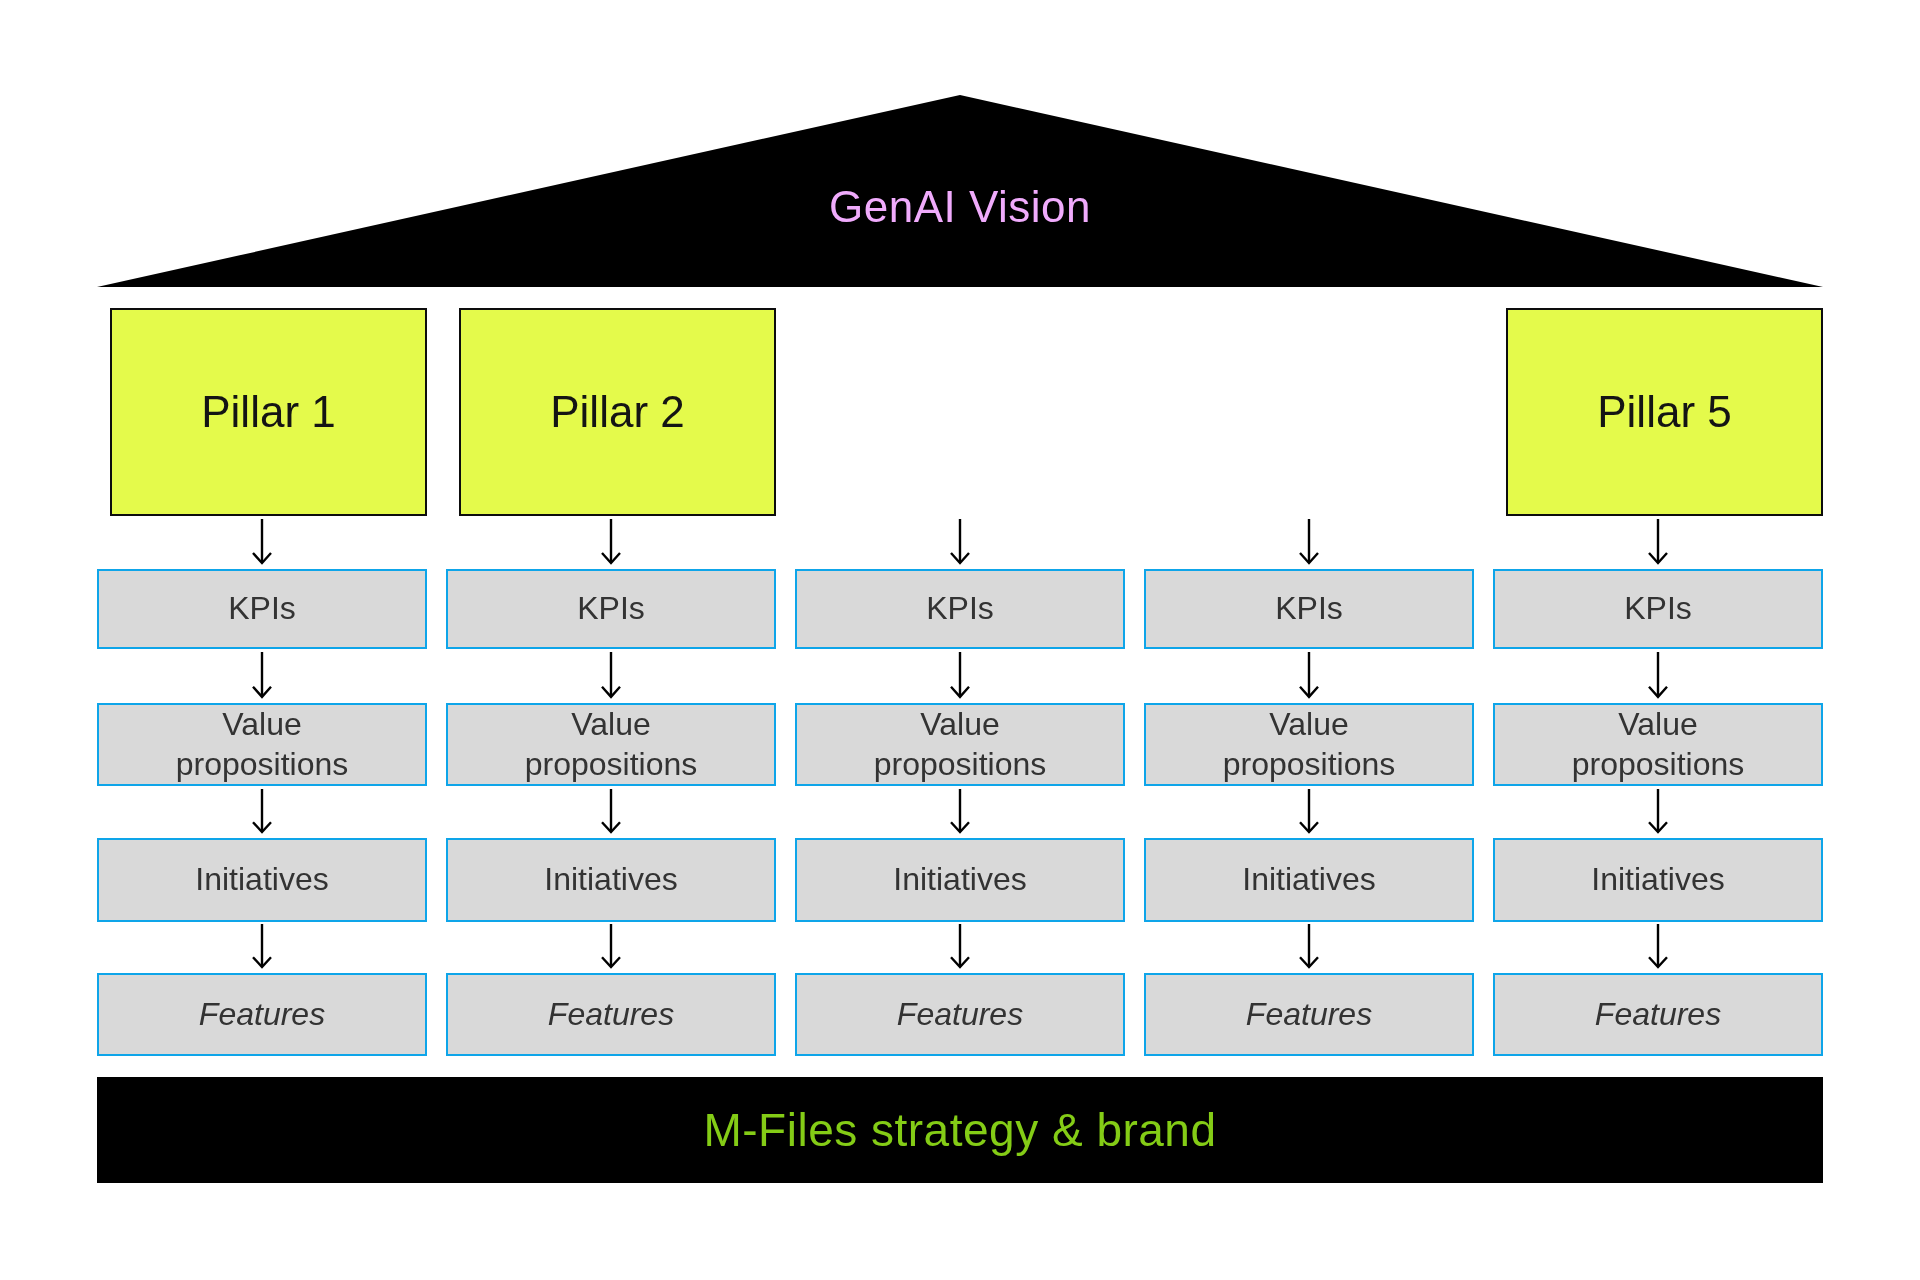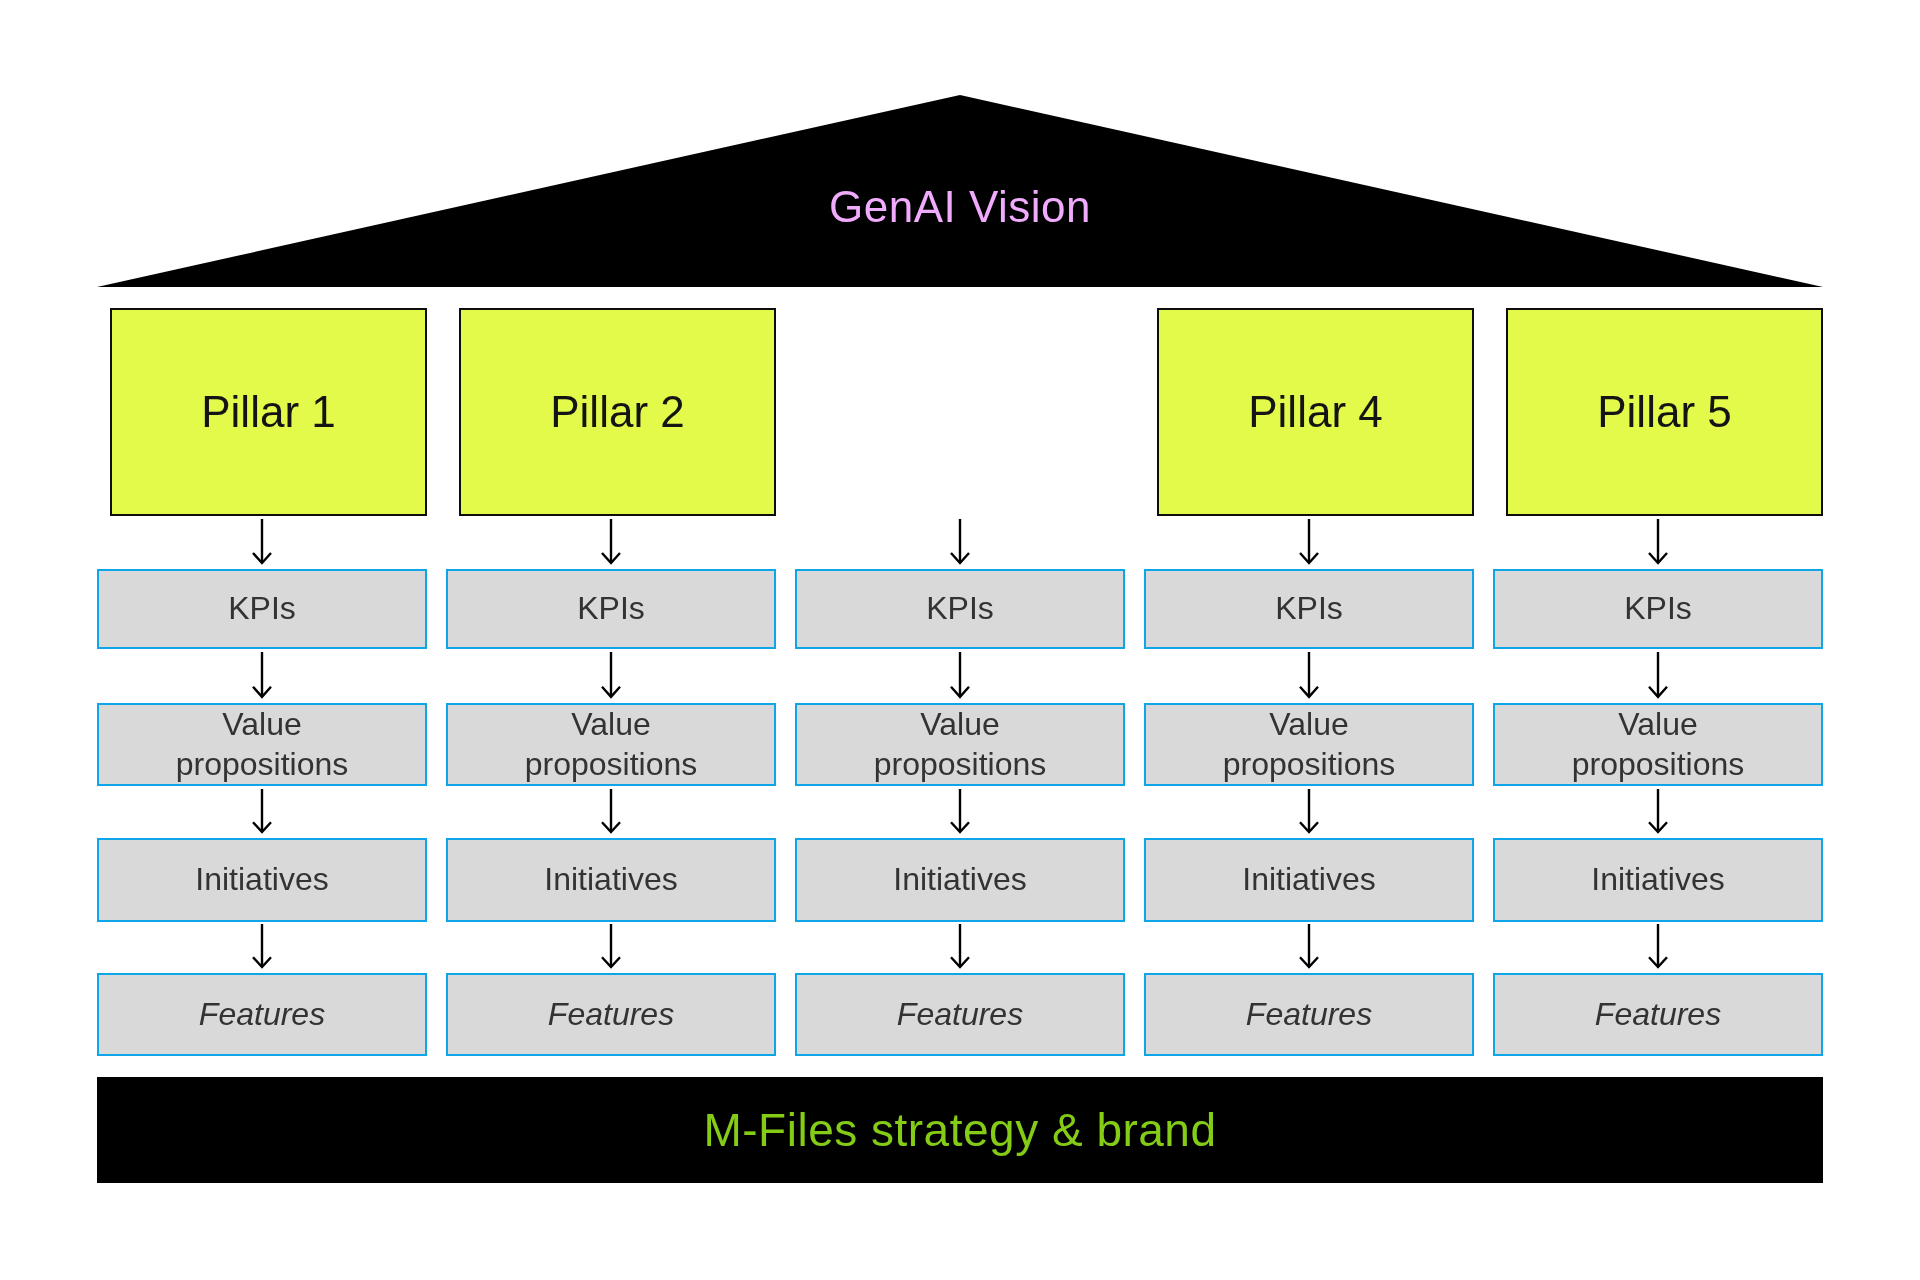--- a/index.html
+++ b/index.html
@@ -205,21 +205,20 @@
       </svg>
     <div class="box row row-initiatives">Initiatives</div>
     <svg class="arrow arrow-4" viewBox="0 0 26 47" preserveAspectRatio="none">
         <line x1="13" y1="0" x2="13" y2="43"></line>
         <polyline points="4,34 13,44 22,34"></polyline>
       </svg>
     <div class="box row row-features">Features</div>
   </div>
 
   <div class="column col-3">
-    <div class="box pillar">Pillar 4</div>
     <svg class="arrow arrow-1" viewBox="0 0 26 47" preserveAspectRatio="none">
         <line x1="13" y1="0" x2="13" y2="43"></line>
         <polyline points="4,34 13,44 22,34"></polyline>
       </svg>
     <div class="box row row-kpis">KPIs</div>
     <svg class="arrow arrow-2" viewBox="0 0 26 47" preserveAspectRatio="none">
         <line x1="13" y1="0" x2="13" y2="43"></line>
         <polyline points="4,34 13,44 22,34"></polyline>
       </svg>
     <div class="box row row-value">

